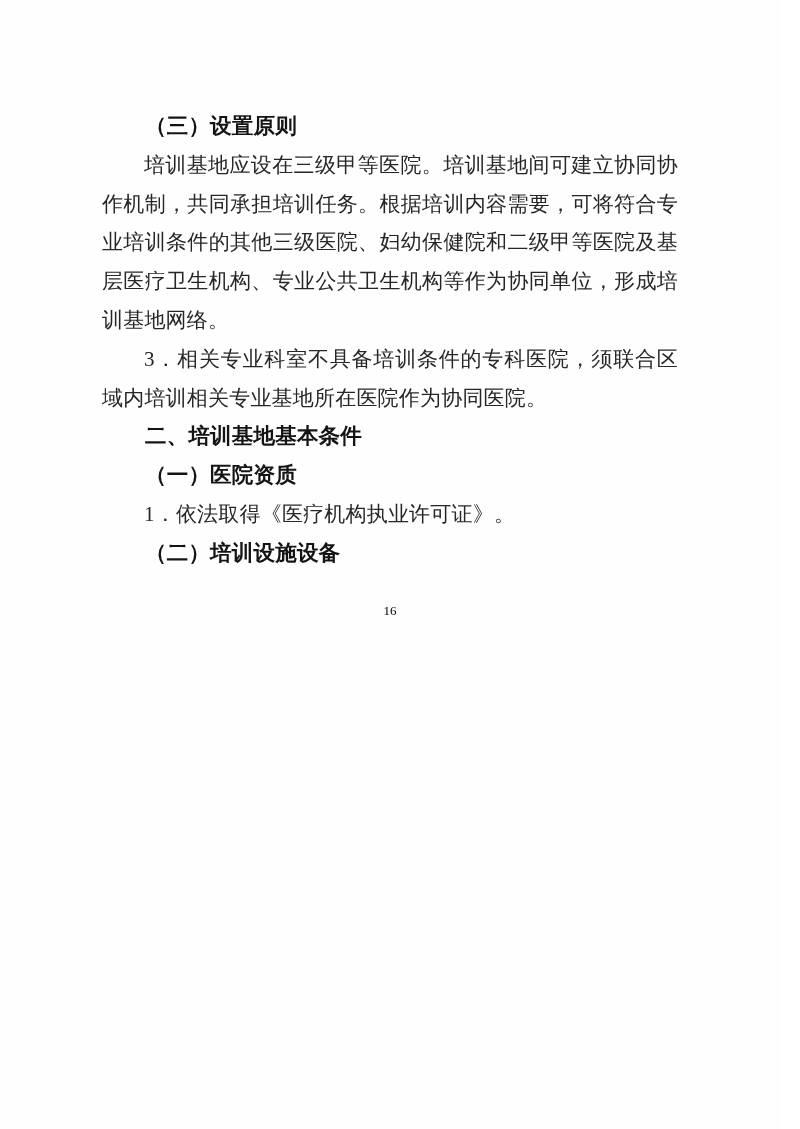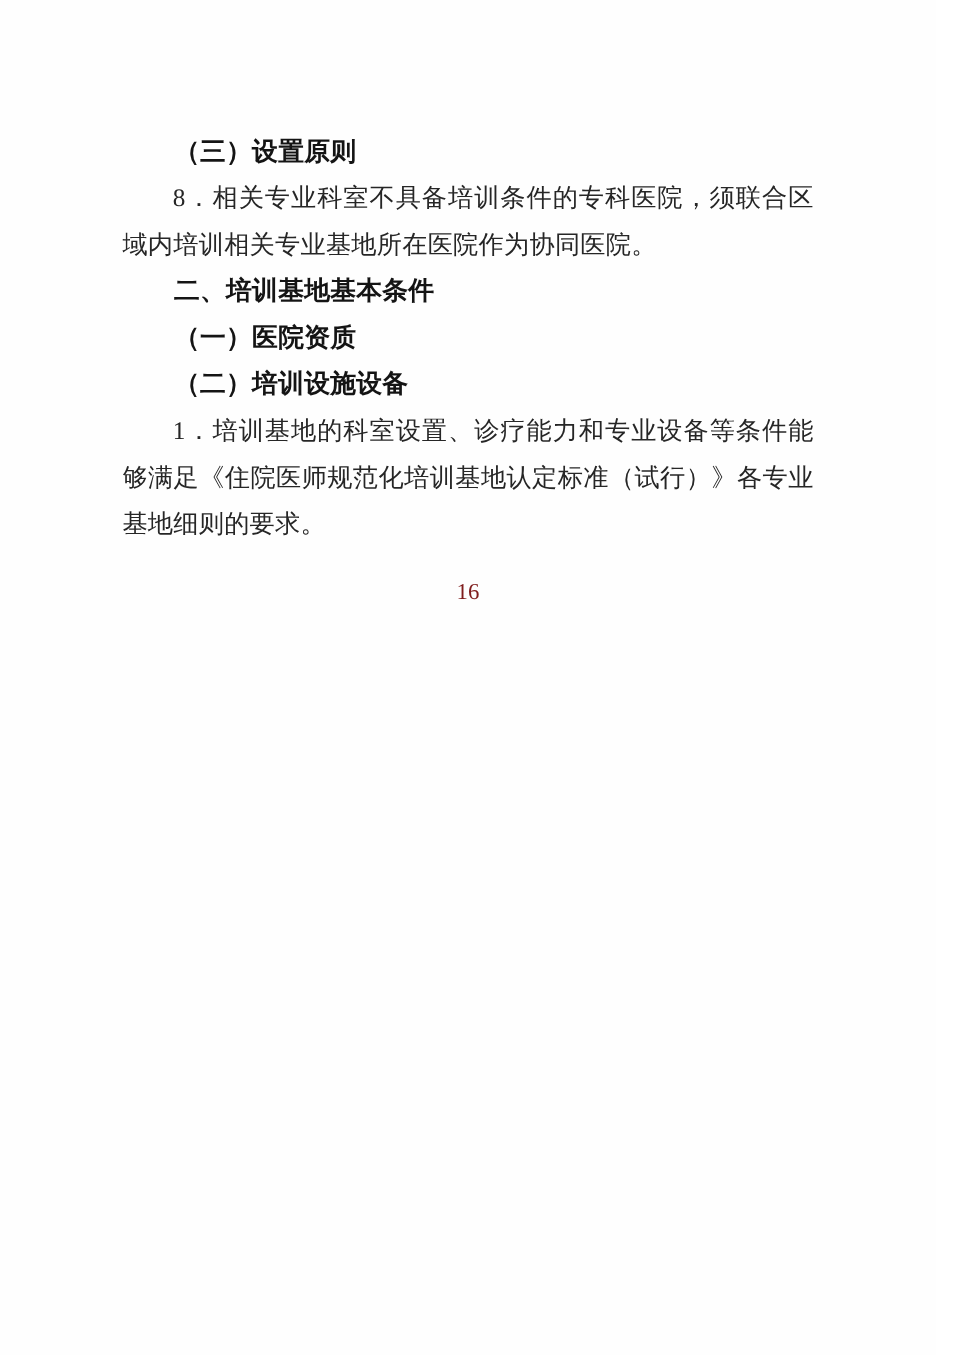--- a/index.html
+++ b/index.html
@@ -34,31 +34,32 @@
     font-size: 21.5px;
     line-height: 38.8px;
     color: #141414;
     text-indent: 2em;
     letter-spacing: 0.2px;
   }
   .pageno {
     margin-top: 26px;
     text-align: center;
     font-family: "Liberation Serif", "DejaVu Serif", serif;
-    font-size: 19px;
+    font-size: 13px;
     line-height: 24px;
-    color: #7f1d1d;
+    color: #000000;
   }
 </style>
 </head>
 <body>
 
 <div class="page">
   <div class="doc">
     <p class="h2">（三）设置原则</p>
-    <p class="para">8．相关专业科室不具备培训条件的专科医院，须联合区域内培训相关专业基地所在医院作为协同医院。</p>
+    <p class="para">培训基地应设在三级甲等医院。培训基地间可建立协同协作机制，共同承担培训任务。根据培训内容需要，可将符合专业培训条件的其他三级医院、妇幼保健院和二级甲等医院及基层医疗卫生机构、专业公共卫生机构等作为协同单位，形成培训基地网络。</p>
+    <p class="para">3．相关专业科室不具备培训条件的专科医院，须联合区域内培训相关专业基地所在医院作为协同医院。</p>
     <p class="h1">二、培训基地基本条件</p>
     <p class="h2">（一）医院资质</p>
+    <p class="para">1．依法取得《医疗机构执业许可证》。</p>
     <p class="h2">（二）培训设施设备</p>
-    <p class="para">1．培训基地的科室设置、诊疗能力和专业设备等条件能够满足《住院医师规范化培训基地认定标准（试行）》各专业基地细则的要求。</p>
   </div>
   <div class="pageno">16</div>
 </div>
 
 </body></html>

